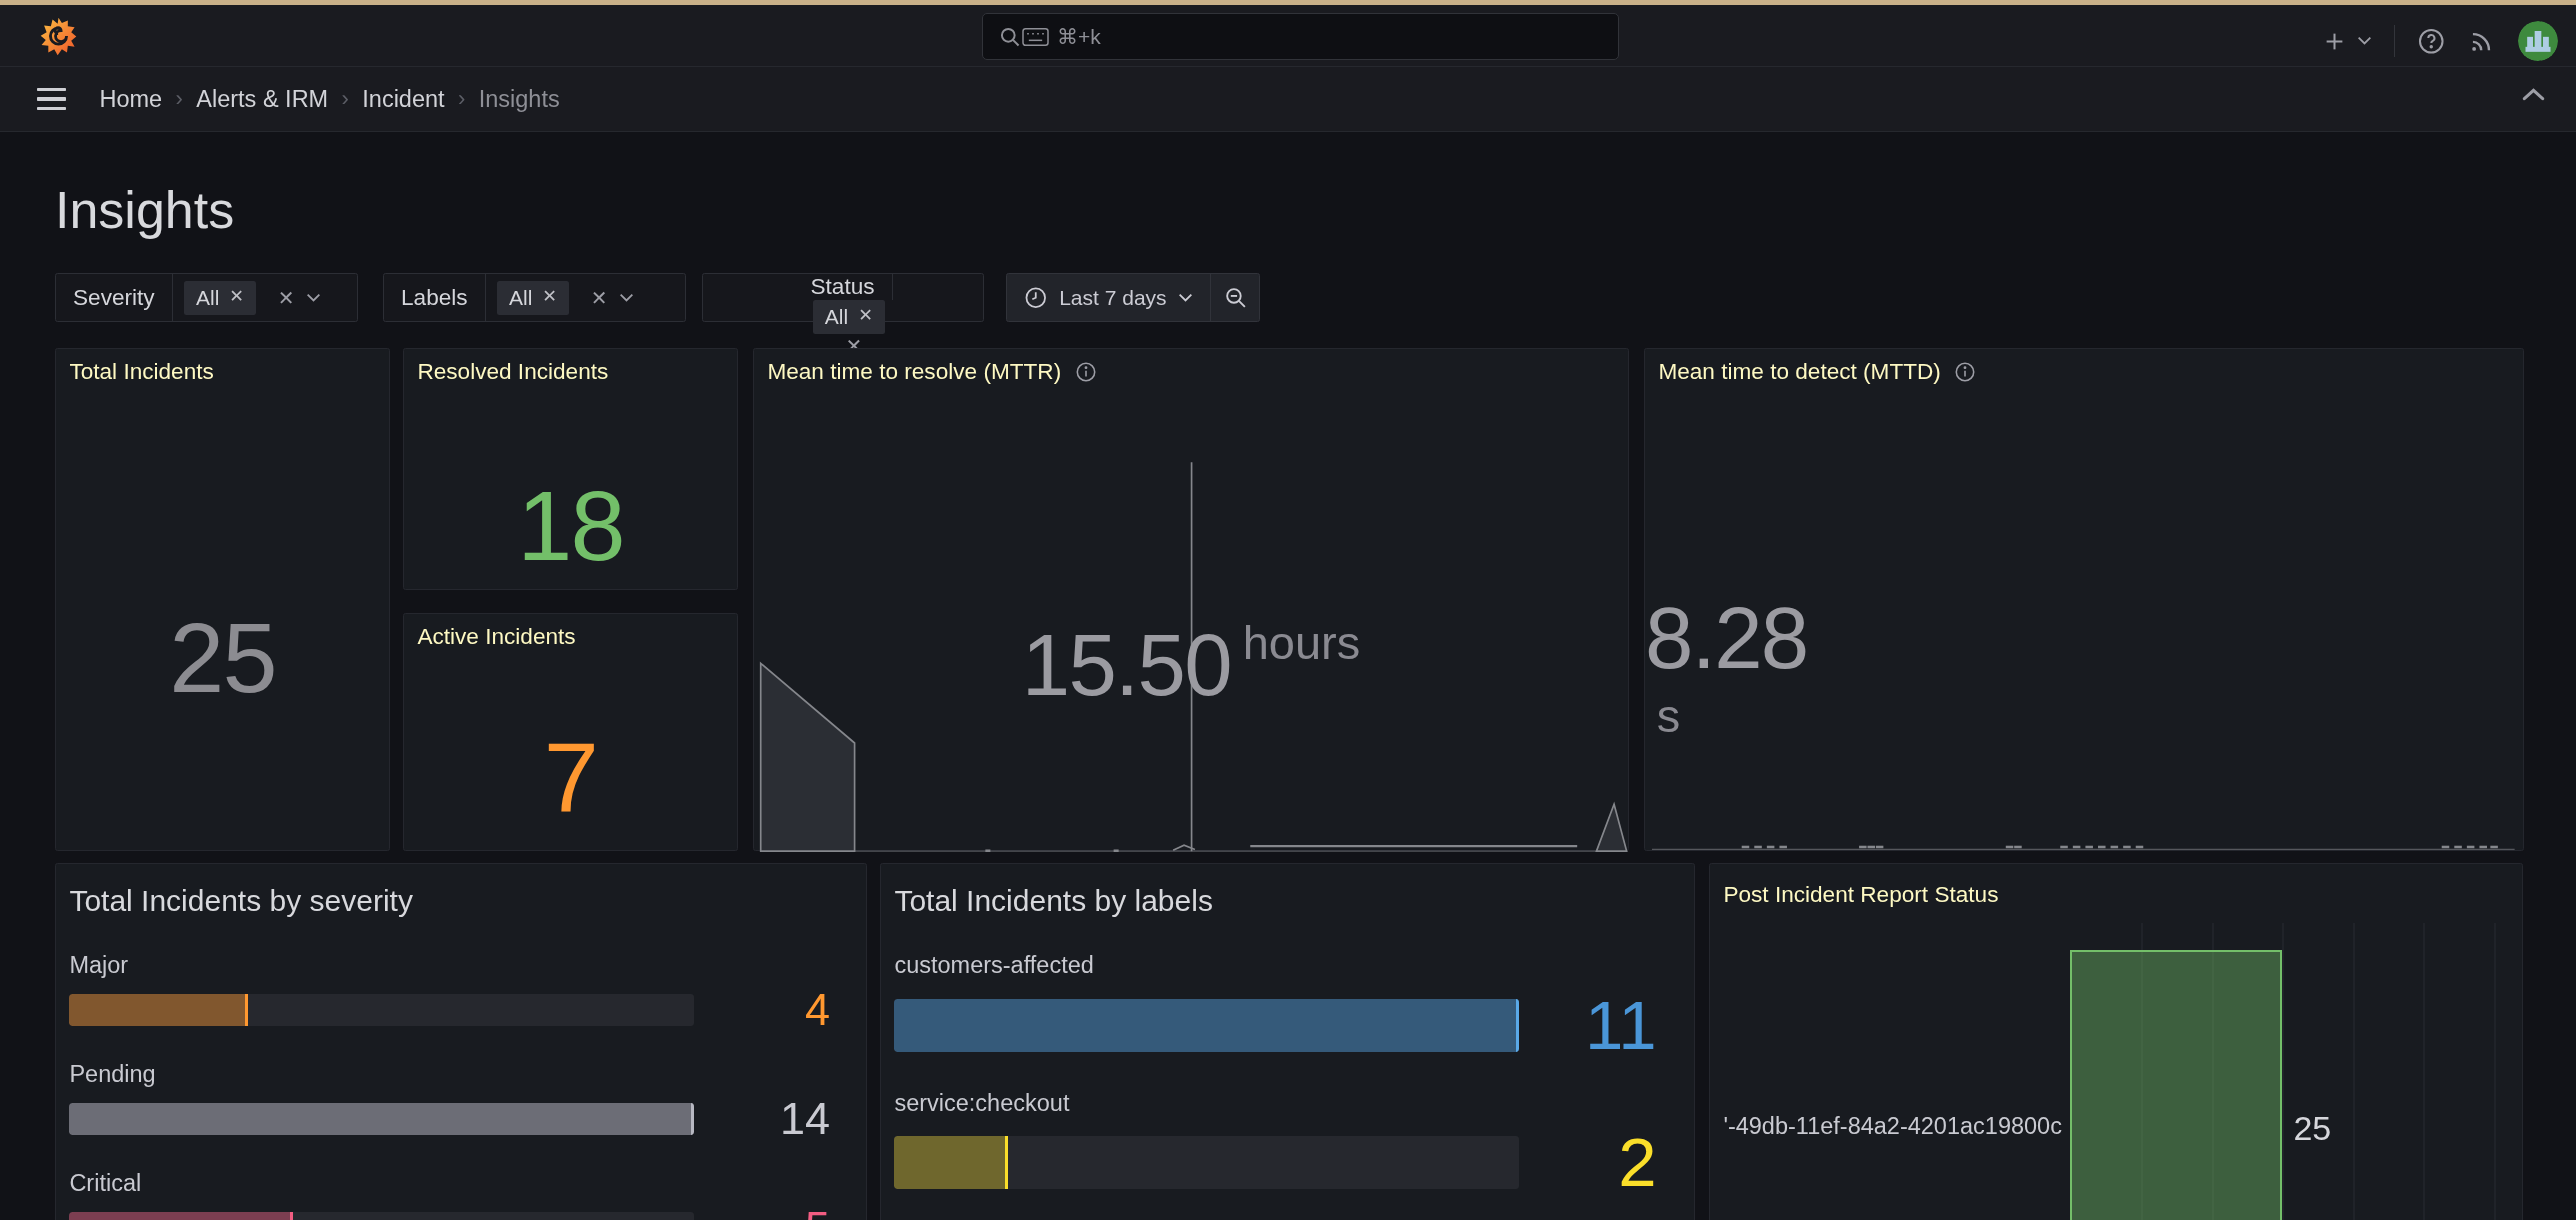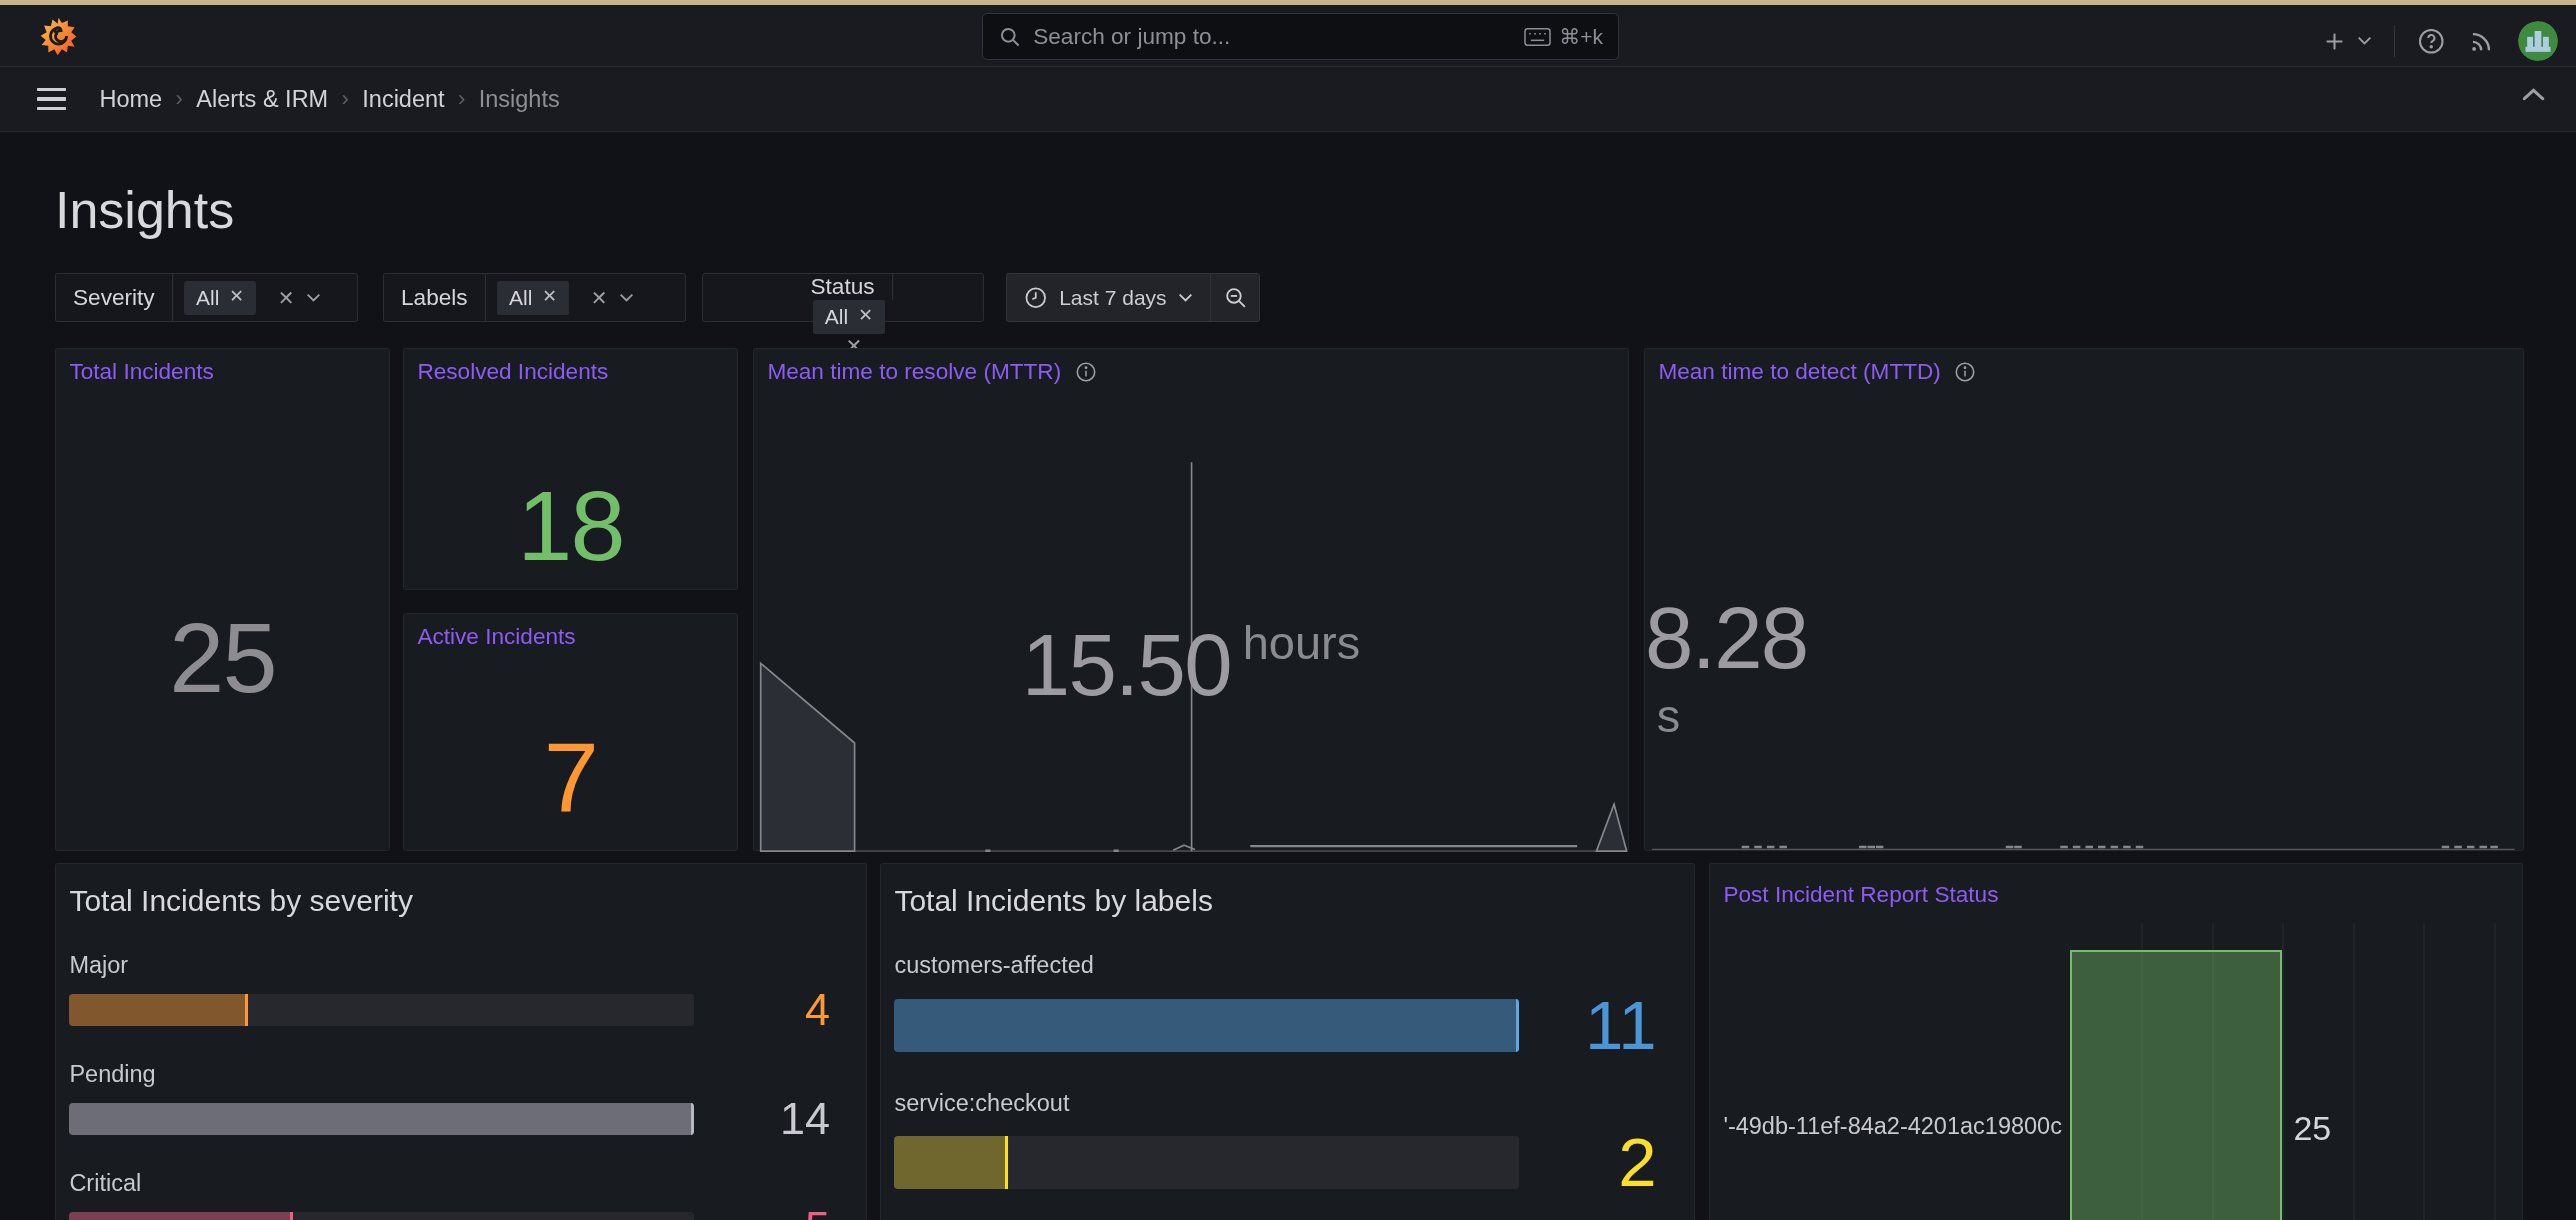--- a/index.html
+++ b/index.html
@@ -40,21 +40,21 @@
   .filter .chip .x{font-size:17.6px;color:#c0c1c7;}
   .filter .clear{margin-left:22px;color:#9d9ea6;font-size:20px;cursor:pointer;}
   .filter .chev{margin:0 13.4px 0 11.7px;cursor:pointer;}
   .timepicker{position:absolute;left:1006px;top:273px;height:49px;display:flex;align-items:stretch;
     background:#22242a;border:0.8px solid #31333a;border-radius:2.5px;}
   .tp-main{display:flex;align-items:center;gap:11.7px;padding:0 17px;cursor:pointer;font-size:21px;
     font-weight:500;color:#ccccd4;}
   .tp-zoom{width:49px;display:flex;align-items:center;justify-content:center;border-left:0.8px solid #31333a;cursor:pointer;}
   
   .panel{position:absolute;background:#181b20;border:0.8px solid #25272e;border-radius:2.5px;}
-  .ptitle{position:absolute;left:13.4px;top:10px;font-size:22.6px;font-weight:500;color:#8b5cf6;
+  .ptitle{position:absolute;left:13.4px;top:10px;font-size:22.6px;font-weight:500;color:#fef9c3;
     display:flex;align-items:center;gap:13.4px;white-space:nowrap;}
   .statval{position:absolute;left:0;width:100%;display:flex;align-items:flex-start;justify-content:center;
     font-weight:500;margin-top:28px;}
   .statval .num{font-size:99px;letter-spacing:-1.7px;}
   .statval .num.mid{font-size:87px;}
   .statval .unit{font-size:47px;margin-left:11.7px;}
   .spark{position:absolute;left:0;top:0;pointer-events:none;}
   
   .rowpanel{padding:0 13.4px;}
   .rp-title{padding-top:20px;font-size:30px;font-weight:500;color:#d8d9dd;}
@@ -99,21 +99,20 @@
       </svg>
     </div>
 
     <div class="searchbox">
       <span>
         <svg width="23.5" height="23.5" viewBox="0 0 24 24" fill="none" stroke="#8e8f96" stroke-width="2">
           <circle cx="10.5" cy="10.5" r="6.5"></circle>
             <line x1="15.5" y1="15.5" x2="21" y2="21"></line>
           </svg>
       </span>
-      <span class="ph">Search or jump to...</span>
       <span class="kbd">
         <span>
           <svg width="27" height="20" viewBox="0 0 32 24" fill="none" stroke="#8e8f96" stroke-width="1.8">
             <rect x="1" y="2" width="30" height="20" rx="3"></rect>
             <line x1="6" y1="8" x2="8" y2="8"></line>
               <line x1="12" y1="8" x2="14" y2="8"></line>
               <line x1="18" y1="8" x2="20" y2="8"></line>
               <line x1="24" y1="8" x2="26" y2="8"></line>
             <line x1="8" y1="16" x2="24" y2="16"></line>
             </svg>

